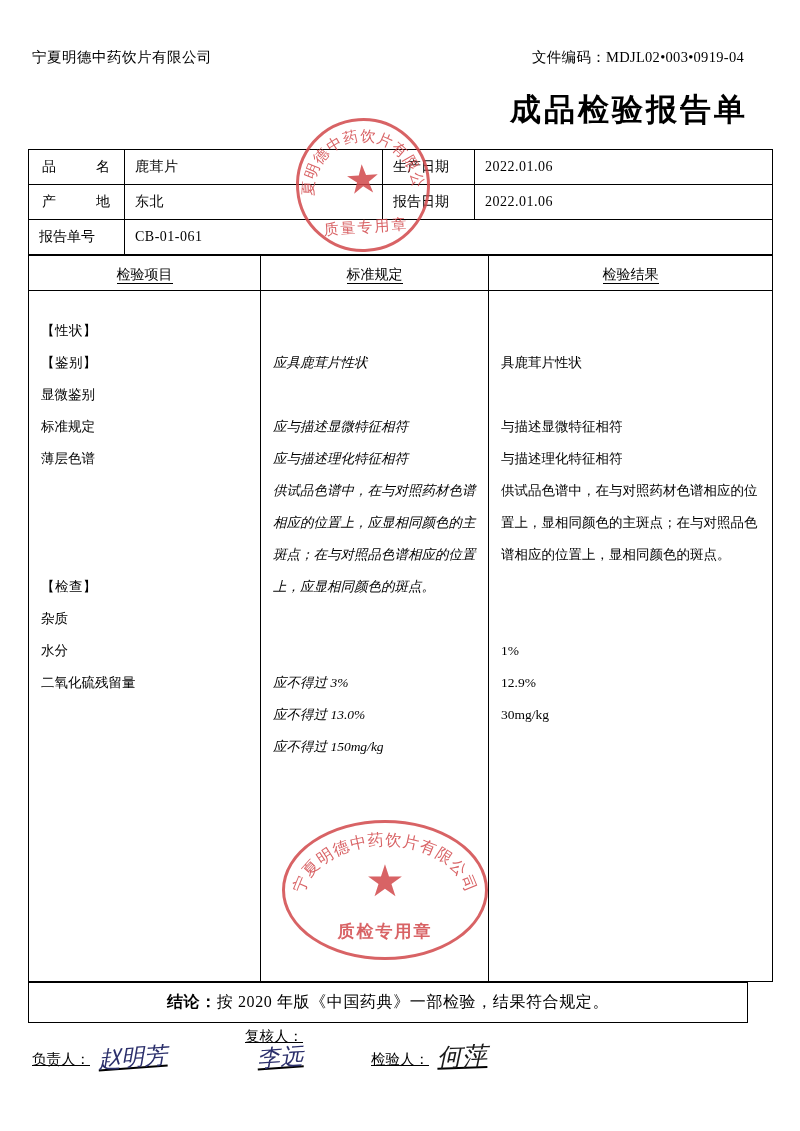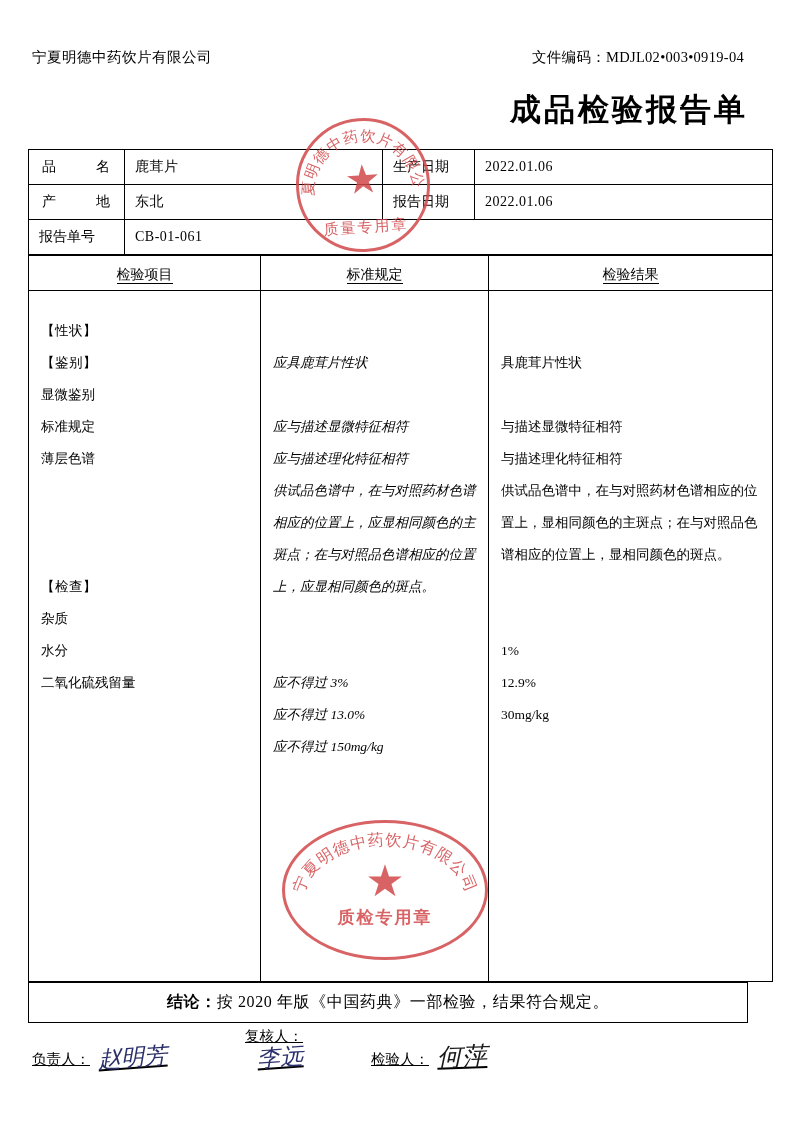--- a/index.html
+++ b/index.html
@@ -211,21 +211,21 @@
   .stamp .sub {
     position: absolute;
     left: 0;
     right: 0;
     bottom: 12px;
     text-align: center;
     font-size: 15px;
     letter-spacing: 2px;
     color: #d2484b;
   }
-  .stamp-bottom .sub { bottom: 28px; font-size: 17px; font-weight: bold; }
+  .stamp-bottom .sub { bottom: 14px; font-size: 17px; font-weight: bold; }
 </style>
 </head>
 <body>
 
 <div class="page">
 
   <div class="doc-header">
     <div class="company">宁夏明德中药饮片有限公司</div>
     <div class="code"><span>文件编码：</span><span>MDJL02•003•0919-04</span></div>
   </div>

